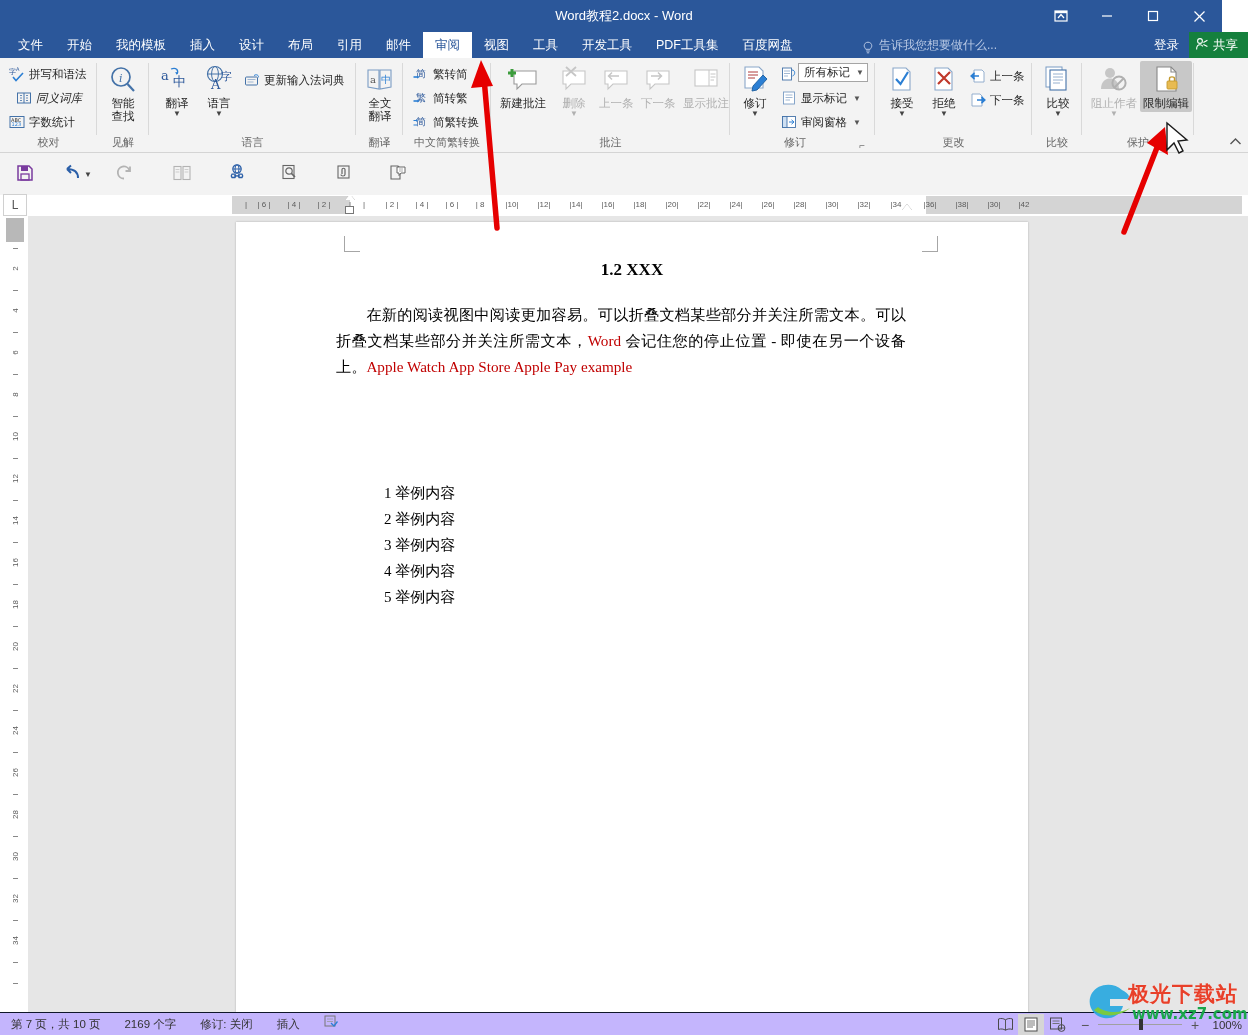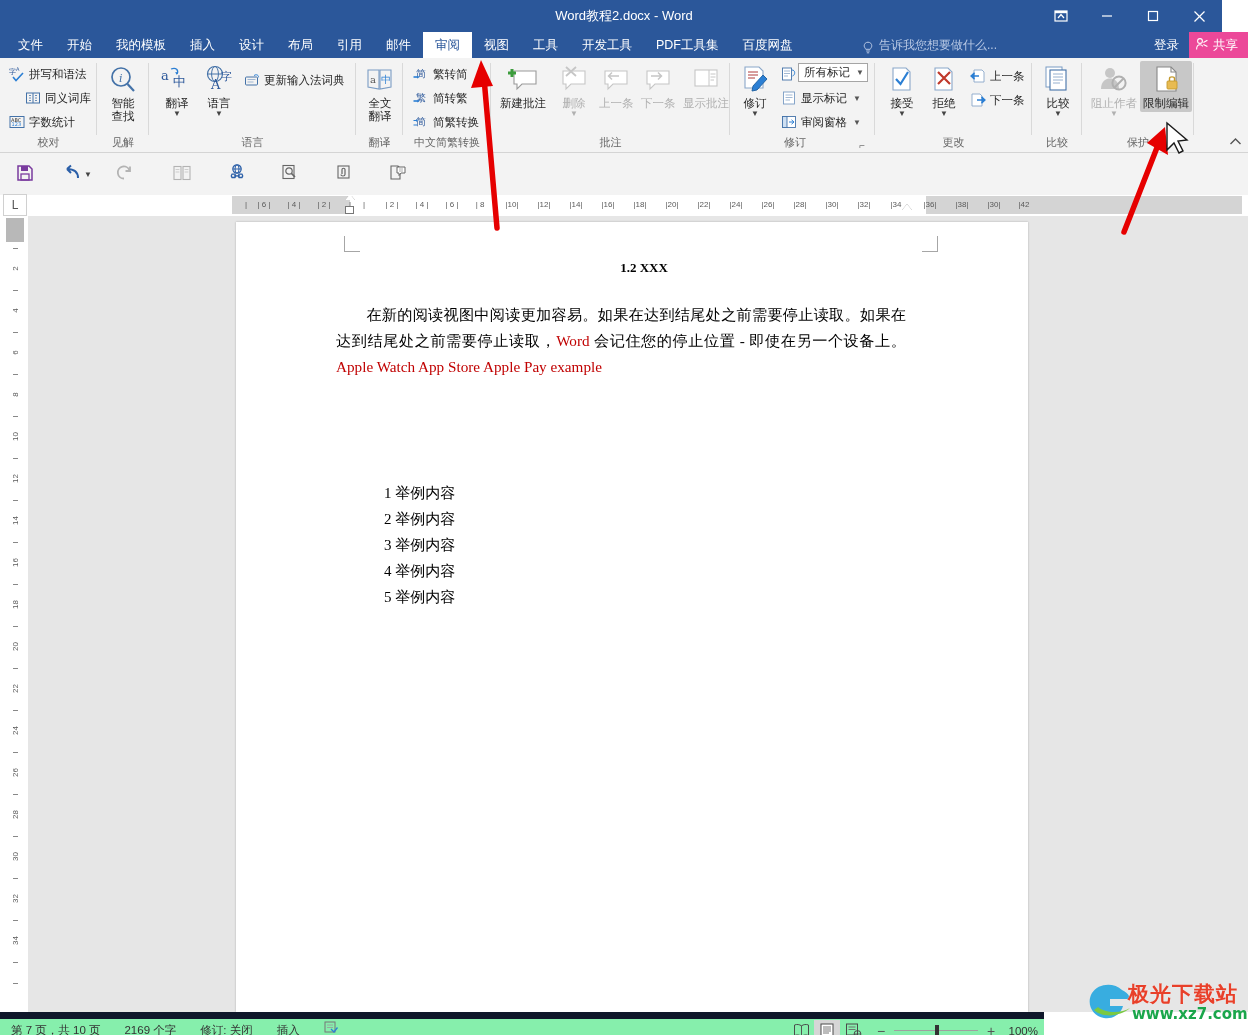--- a/index.html
+++ b/index.html
@@ -47,21 +47,21 @@
     position: absolute; left: 862px; top: 0; height: 26px; line-height: 26px;
     font-size: 12px; color: #b8c8e4; display: flex; align-items: center; gap: 5px;
   }
   .tellme .bulb { width: 12px; height: 14px; display:block; }
   .right-actions {
     position: absolute; right: 0; top: 0; height: 26px; display: flex; align-items: center;
   }
   .signin { font-size: 12.5px; color: #fff; padding: 0 10px; height: 26px; line-height: 26px; cursor: default; }
   .share {
     font-size: 12.5px; color: #fff; padding: 0 10px 0 6px; height: 26px;
-    display: flex; align-items: center; gap: 4px; cursor: default; background: #ec4899;
+    display: flex; align-items: center; gap: 4px; cursor: default; background: #15803d;
   }
 
   
   .ribbon {
     position: absolute; left: 0; top: 58px; width: 1248px; height: 95px;
     background: #f3f3f3;
     border-bottom: 1px solid #d4d4d4;
   }
   .rgroup {
     position: absolute; top: 0; height: 95px;
@@ -159,40 +159,40 @@
   }
   .page {
     position: absolute; left: 208px; top: 6px; width: 792px; height: 790px;
     background: #ffffff; box-shadow: 0 0 2px rgba(0,0,0,0.25);
   }
   .mark { position: absolute; border-color: #a6a6a6; }
   .mark.tl { left: 108px; top: 14px; width: 16px; height: 16px; border-left: 1px solid #a6a6a6; border-bottom: 1px solid #a6a6a6;}
   .mark.tr { right: 90px; top: 14px; width: 16px; height: 16px; border-right: 1px solid #a6a6a6; border-bottom: 1px solid #a6a6a6;}
 
   .doc-h {
-    position: absolute; left: 12px; top: 38px; width: 100%; text-align: center;
-    font-family: "Liberation Serif", serif; font-weight: bold; font-size: 13px; color: #000;
+    position: absolute; left: 0; top: 38px; width: 100%; text-align: center;
+    font-family: "Liberation Serif", serif; font-weight: bold; font-size: 17px; color: #000;
   }
   .doc-body {
     position: absolute; left: 100px; top: 80px; width: 570px;
     font-family: "Liberation Serif", serif; font-size: 15.2px; color: #000;
     line-height: 26px;
   }
   .doc-body p { text-indent: 2em; margin: 0; text-align: justify; }
   .doc-body .red { color: #c00000; font-family: "Liberation Serif", serif; }
   .doc-list {
     position: absolute; left: 148px; top: 258px;
     font-family: "Liberation Serif", serif; font-size: 15px; color: #000;
   }
   .doc-list div { height: 26px; line-height: 26px; }
 
   
   .statusbar {
-    position: absolute; left: 0; bottom: 0; width: 1044px; height: 23px;
-    background: #86efac; border-top: 7px solid #0f172a;
+    position: absolute; left: 0; bottom: 0; width: 1248px; height: 23px;
+    background: #c4b5fd; border-top: 1px solid #0f172a;
     font-size: 11.5px; color: #333;
   }
   .sb-left { position: absolute; left: 8px; top: 0; height: 23px; display: flex; align-items: center; gap: 18px; }
   .sb-item { cursor: default; padding: 0 3px; height: 21px; line-height: 21px; white-space: nowrap; }
   .sb-right { position: absolute; right: 6px; top: 0; height: 23px; display: flex; align-items: center; gap: 0px; }
   .view-btn { width: 26px; height: 21px; display: flex; align-items: center; justify-content: center; cursor: default; }
   .view-btn.active { background: #d6d6d6; }
   .zoom-ctl { display: flex; align-items: center; gap: 6px; margin-left: 8px; }
   .zoom-minus, .zoom-plus { font-size: 14px; color: #555; cursor: default; width: 14px; text-align: center; }
   .zoom-track { position: relative; width: 84px; height: 1px; background: #a0a0a0; }
@@ -299,21 +299,21 @@
       <div class="small-btn" style="left:6px; top:7px;">
         <span class="si">
           <svg width="16" height="16" viewBox="0 0 16 16">
               <text x="0" y="8" font-size="7" fill="#2b579a" font-family="DejaVu Sans">字</text>
               <text x="7" y="5" font-size="5" fill="#2b579a" font-family="DejaVu Sans">A</text>
               <path d="M4 11 L7 14.5 L14 7" fill="none" stroke="#2b7fd4" stroke-width="1.6"></path>
             </svg>
         </span>
         <span>拼写和语法</span>
       </div>
-      <div class="small-btn" style="left:22px; top:31px;">
+      <div class="small-btn" style="left:13px; top:31px;font-style:italic;">
         <span class="si">
           <svg width="16" height="16" viewBox="0 0 16 16">
               <rect x="1.5" y="3" width="13" height="10" fill="none" stroke="#4472a8" stroke-width="1"></rect>
               <line x1="8" y1="3" x2="8" y2="13" stroke="#4472a8" stroke-width="1"></line>
               <line x1="4" y1="5.5" x2="6" y2="5.5" stroke="#4472a8" stroke-width="0.8"></line>
               <line x1="4" y1="8" x2="6" y2="8" stroke="#4472a8" stroke-width="0.8"></line>
               <line x1="4" y1="10.5" x2="6" y2="10.5" stroke="#4472a8" stroke-width="0.8"></line>
               <line x1="10" y1="5.5" x2="12" y2="5.5" stroke="#4472a8" stroke-width="0.8"></line>
               <line x1="10" y1="8" x2="12" y2="8" stroke="#4472a8" stroke-width="0.8"></line>
               <line x1="10" y1="10.5" x2="12" y2="10.5" stroke="#4472a8" stroke-width="0.8"></line>
@@ -797,21 +797,21 @@
         <div class="vdash" style="top: 765px;"></div>
       </div>
   </div>
 
   <div class="docarea">
     <div class="page">
       <div class="mark tl"></div>
       <div class="mark tr"></div>
       <div class="doc-h">1.2 XXX</div>
       <div class="doc-body" id="doc-body">
-          <p><span>在新的阅读视图中阅读更加容易。如果在达到结尾处之前需要停止读取。如果在达到结尾处之前需要停止读取，</span><span class="red">Word</span><span> 会记住您的停止位置 - 即使在另一个设备上。</span><span class="red">Apple Watch</span><span>   </span><span class="red">App Store</span><span>   </span><span class="red">Apple Pay</span><span>   </span><span class="red">example</span></p>
+          <p><span>在新的阅读视图中阅读更加容易。可以折叠文档某些部分并关注所需文本。可以折叠文档某些部分并关注所需文本，</span><span class="red">Word</span><span> 会记住您的停止位置 - 即使在另一个设备上。</span><span class="red">Apple Watch</span><span>   </span><span class="red">App Store</span><span>   </span><span class="red">Apple Pay</span><span>   </span><span class="red">example</span></p>
         </div>
       <div class="doc-list" id="doc-list">
           <div>1 举例内容</div>
           <div>2 举例内容</div>
           <div>3 举例内容</div>
           <div>4 举例内容</div>
           <div>5 举例内容</div>
         </div>
     </div>
   </div>

